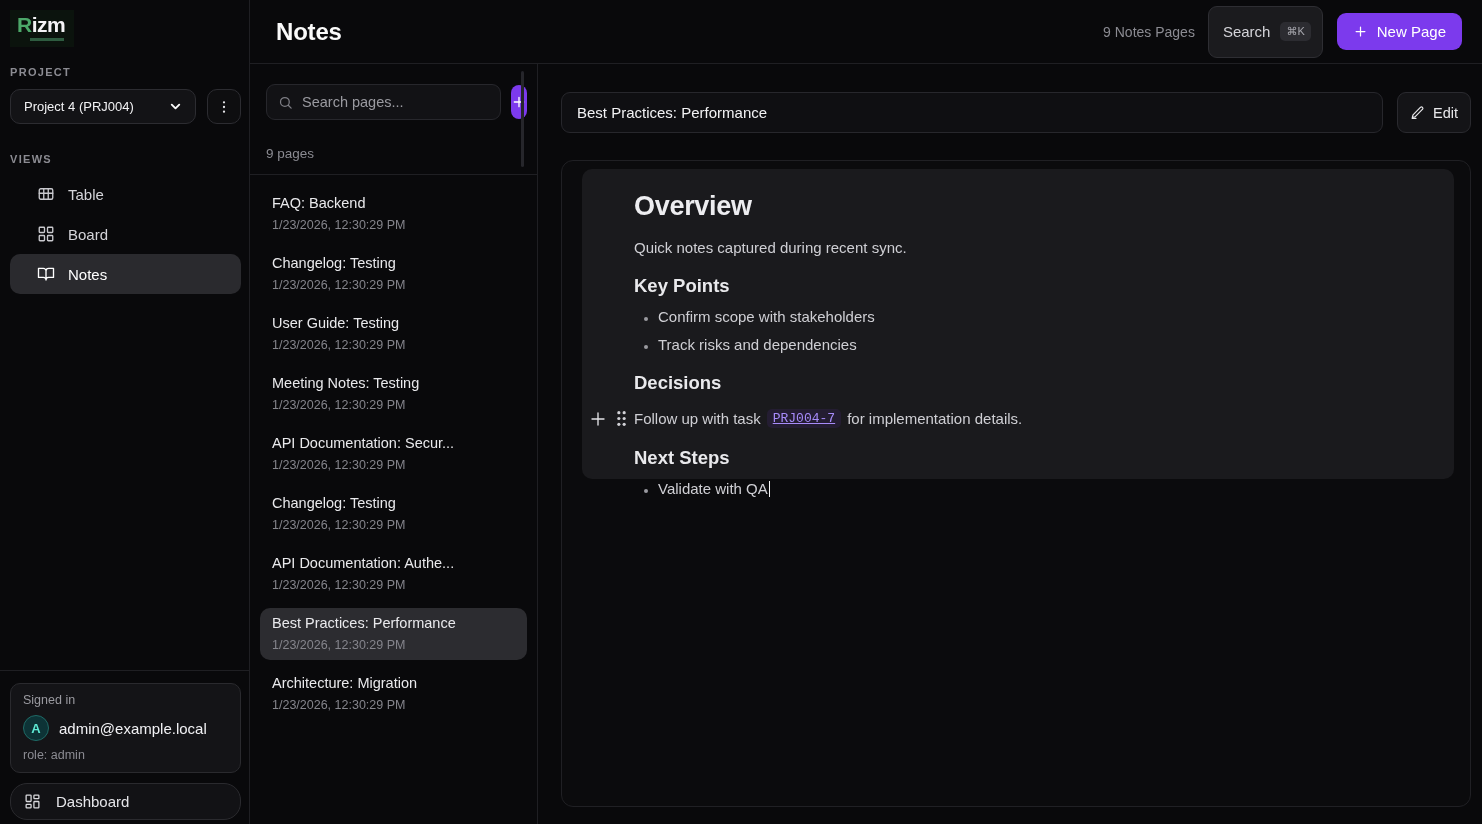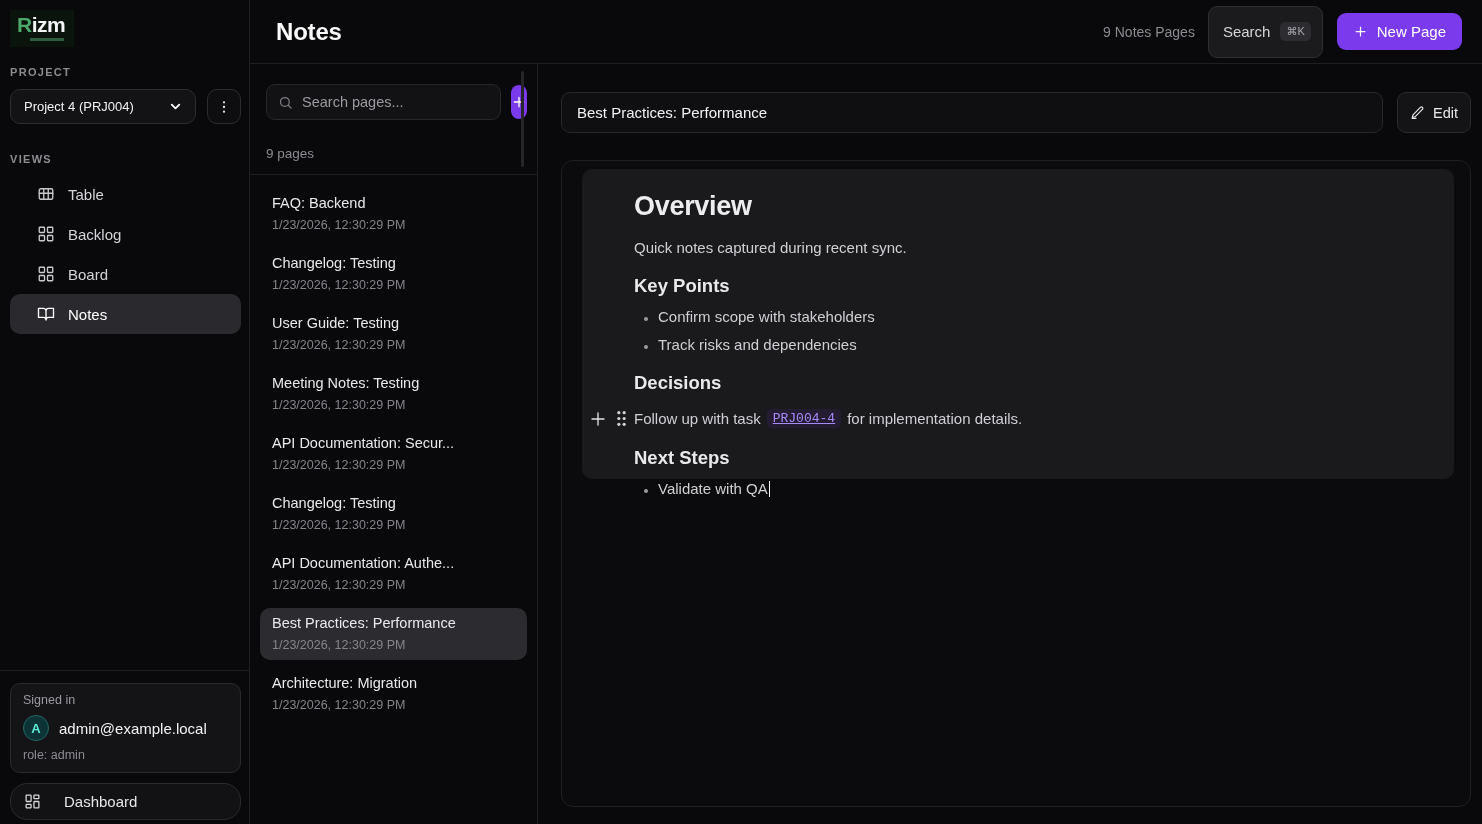--- a/index.html
+++ b/index.html
@@ -24,21 +24,21 @@
   .nav-item.active { background:#2a2a2e; color:#ffffff; }
   .nav-item svg { flex:none; }
   .side-spacer { flex:1; }
   .side-divider { height:1px; background:#1f1f23; margin:0 -8px 12px -10px; }
   .signed-card { border:1px solid #2a2a2e; background:#141417; border-radius:10px; padding:9px 12px 10px; }
   .signed-label { font-size:12.5px; color:#9a9aa0; }
   .signed-row { display:flex; align-items:center; gap:10px; margin-top:8px; }
   .avatar { width:26px; height:26px; border-radius:50%; background:#0d3336; border:1px solid #1f6a66; color:#5eead4; font-size:13px; font-weight:700; display:flex; align-items:center; justify-content:center; }
   .signed-email { font-size:15px; color:#f1f1f4; }
   .signed-role { margin-top:7px; font-size:12.5px; color:#8b8b92; }
-  .dashboard-btn { margin-top:10px; height:37px; border:1px solid #2a2a2e; background:#121215; border-radius:17px; display:flex; align-items:center; gap:23px; padding:12px 13px; font-size:15px; color:#e5e5e9; cursor:pointer; }
+  .dashboard-btn { margin-top:10px; height:37px; border:1px solid #2a2a2e; background:#121215; border-radius:17px; display:flex; align-items:center; gap:15px; padding:12px 13px; font-size:15px; color:#e5e5e9; cursor:pointer; }
 
   
   .right-col { flex:1; display:flex; flex-direction:column; min-width:0; }
   .topbar { height:64px; min-height:64px; border-bottom:1px solid #1f1f23; display:flex; align-items:center; padding:0 20px 0 26px; }
   .page-title { font-size:24px; font-weight:700; color:#fafafa; letter-spacing:-0.2px; margin-right:auto; }
   .notes-count { font-size:14px; color:#8b8b92; margin-right:13px; }
   .search-btn { height:52px; background:#1b1b1e; border:1px solid #2e2e33; border-radius:9px; display:flex; align-items:center; gap:10px; padding:0 11px 0 14px; font-size:15px; color:#d4d4d9; cursor:pointer; margin-right:14px; }
   .kbd { background:#2c2c31; border-radius:5px; padding:3px 6px; font-size:11px; color:#a6a6ad; }
   .new-page-btn { height:37px; background:#7c3aed; border:none; border-radius:9px; display:flex; align-items:center; gap:9px; padding:0 16px; font-size:15px; color:#ffffff; cursor:pointer; }
 
@@ -115,29 +115,20 @@
           </svg>
         <span>Table</span>
       </div>
       <div class="nav-item">
         <svg width="18" height="18" viewBox="0 0 24 24" fill="none" stroke="#c9c9ce" stroke-width="1.8" stroke-linejoin="round">
             <rect x="3" y="3" width="7" height="7" rx="1"></rect>
             <rect x="14" y="3" width="7" height="7" rx="1"></rect>
             <rect x="3" y="14" width="7" height="7" rx="1"></rect>
             <rect x="14" y="14" width="7" height="7" rx="1"></rect>
           </svg>
-        <span>Backlog</span>
-      </div>
-      <div class="nav-item">
-        <svg width="18" height="18" viewBox="0 0 24 24" fill="none" stroke="#c9c9ce" stroke-width="1.8" stroke-linejoin="round">
-            <rect x="3" y="3" width="7" height="7" rx="1"></rect>
-            <rect x="14" y="3" width="7" height="7" rx="1"></rect>
-            <rect x="3" y="14" width="7" height="7" rx="1"></rect>
-            <rect x="14" y="14" width="7" height="7" rx="1"></rect>
-          </svg>
         <span>Board</span>
       </div>
       <div class="nav-item active">
         <svg width="18" height="18" viewBox="0 0 24 24" fill="none" stroke="#ffffff" stroke-width="1.8" stroke-linecap="round" stroke-linejoin="round">
             <path d="M2 4.5h6.5A3.5 3.5 0 0 1 12 8v12a3.5 3.5 0 0 0-3.5-3.5H2zM22 4.5h-6.5A3.5 3.5 0 0 0 12 8v12a3.5 3.5 0 0 1 3.5-3.5H22z"></path>
           </svg>
         <span>Notes</span>
       </div>
     </nav>
 
@@ -275,21 +266,21 @@
                 <svg width="13" height="17" viewBox="0 0 12 16" fill="#d2d2d7">
                     <circle cx="3.5" cy="2.5" r="1.5"></circle>
                     <circle cx="8.5" cy="2.5" r="1.5"></circle>
                     <circle cx="3.5" cy="8" r="1.5"></circle>
                     <circle cx="8.5" cy="8" r="1.5"></circle>
                     <circle cx="3.5" cy="13.5" r="1.5"></circle>
                     <circle cx="8.5" cy="13.5" r="1.5"></circle>
                   </svg>
               </div>
               <span>Follow up with task</span>
-              <a class="task-link">PRJ004-4</a>
+              <a class="task-link">PRJ004-7</a>
               <span>for implementation details.</span>
             </div>
 
             <div class="note-h2">Next Steps</div>
             <ul class="note-ul">
               <li><span>Validate with QA</span><span class="caret"></span></li>
             </ul>
           </div>
         </div>
       </section>

